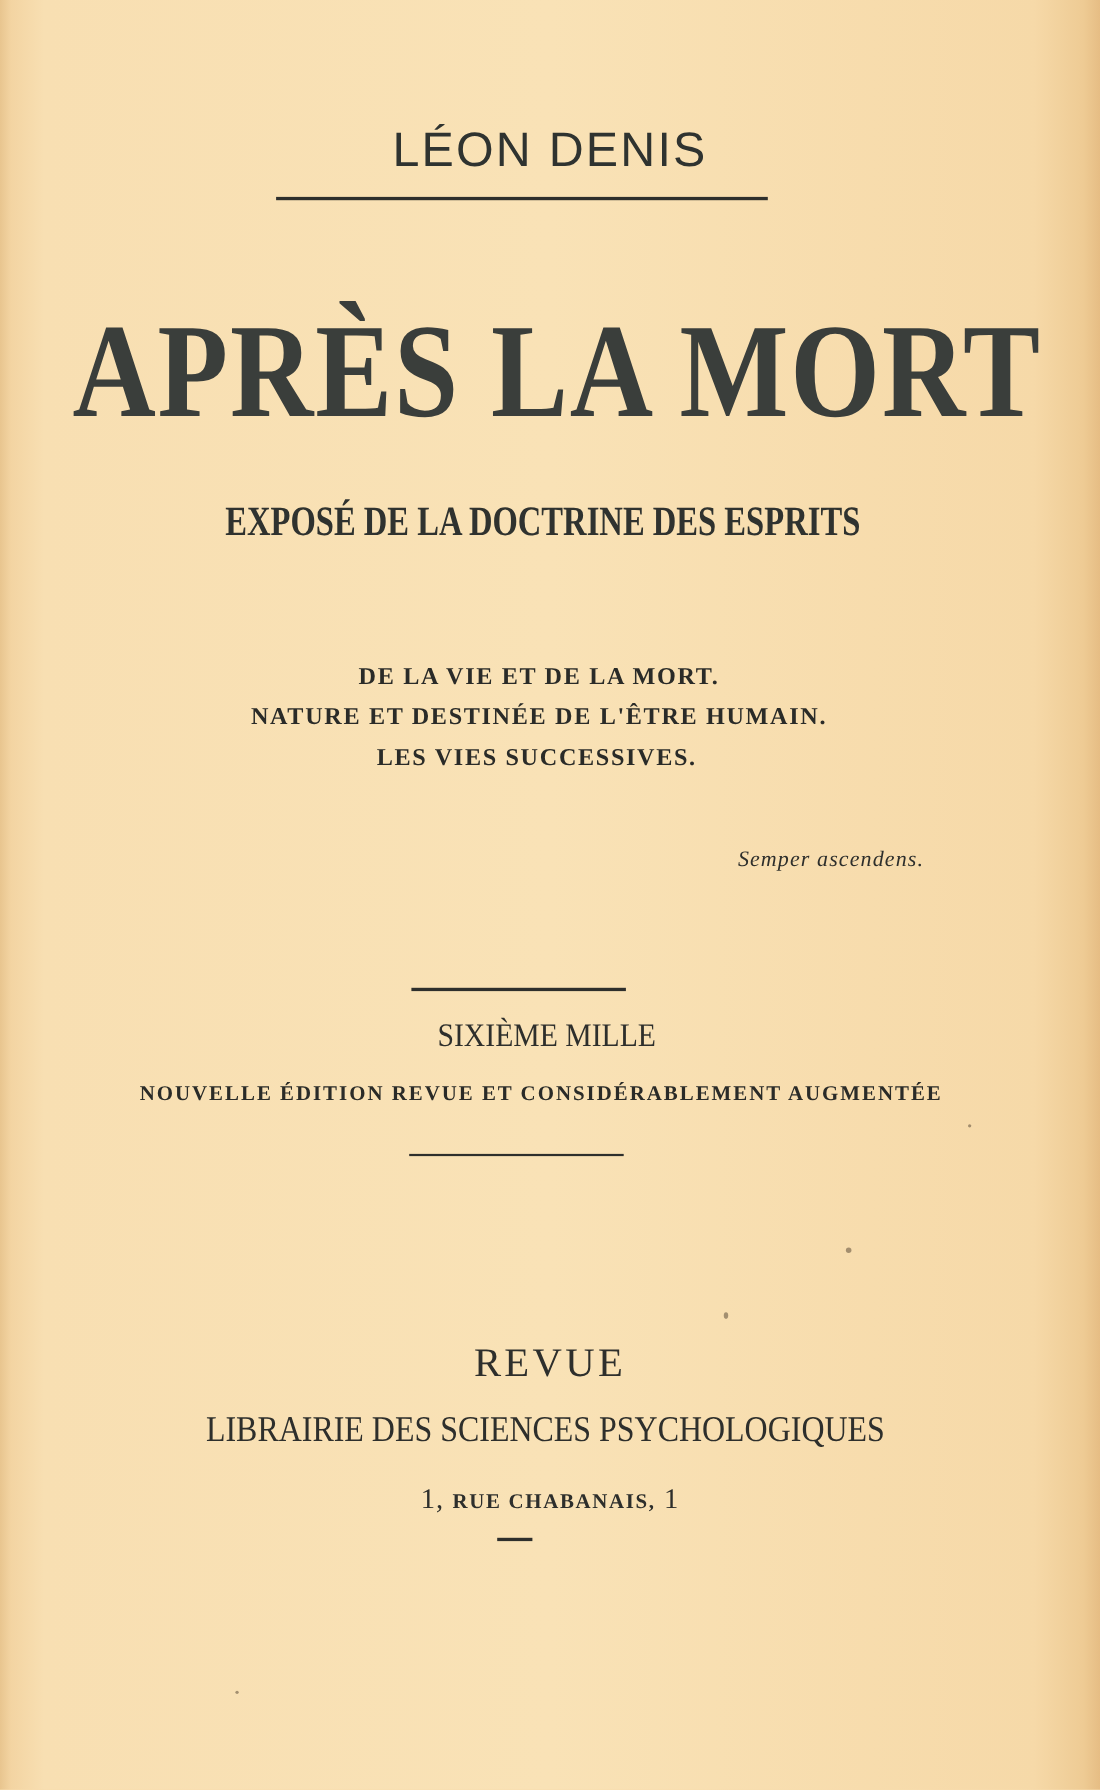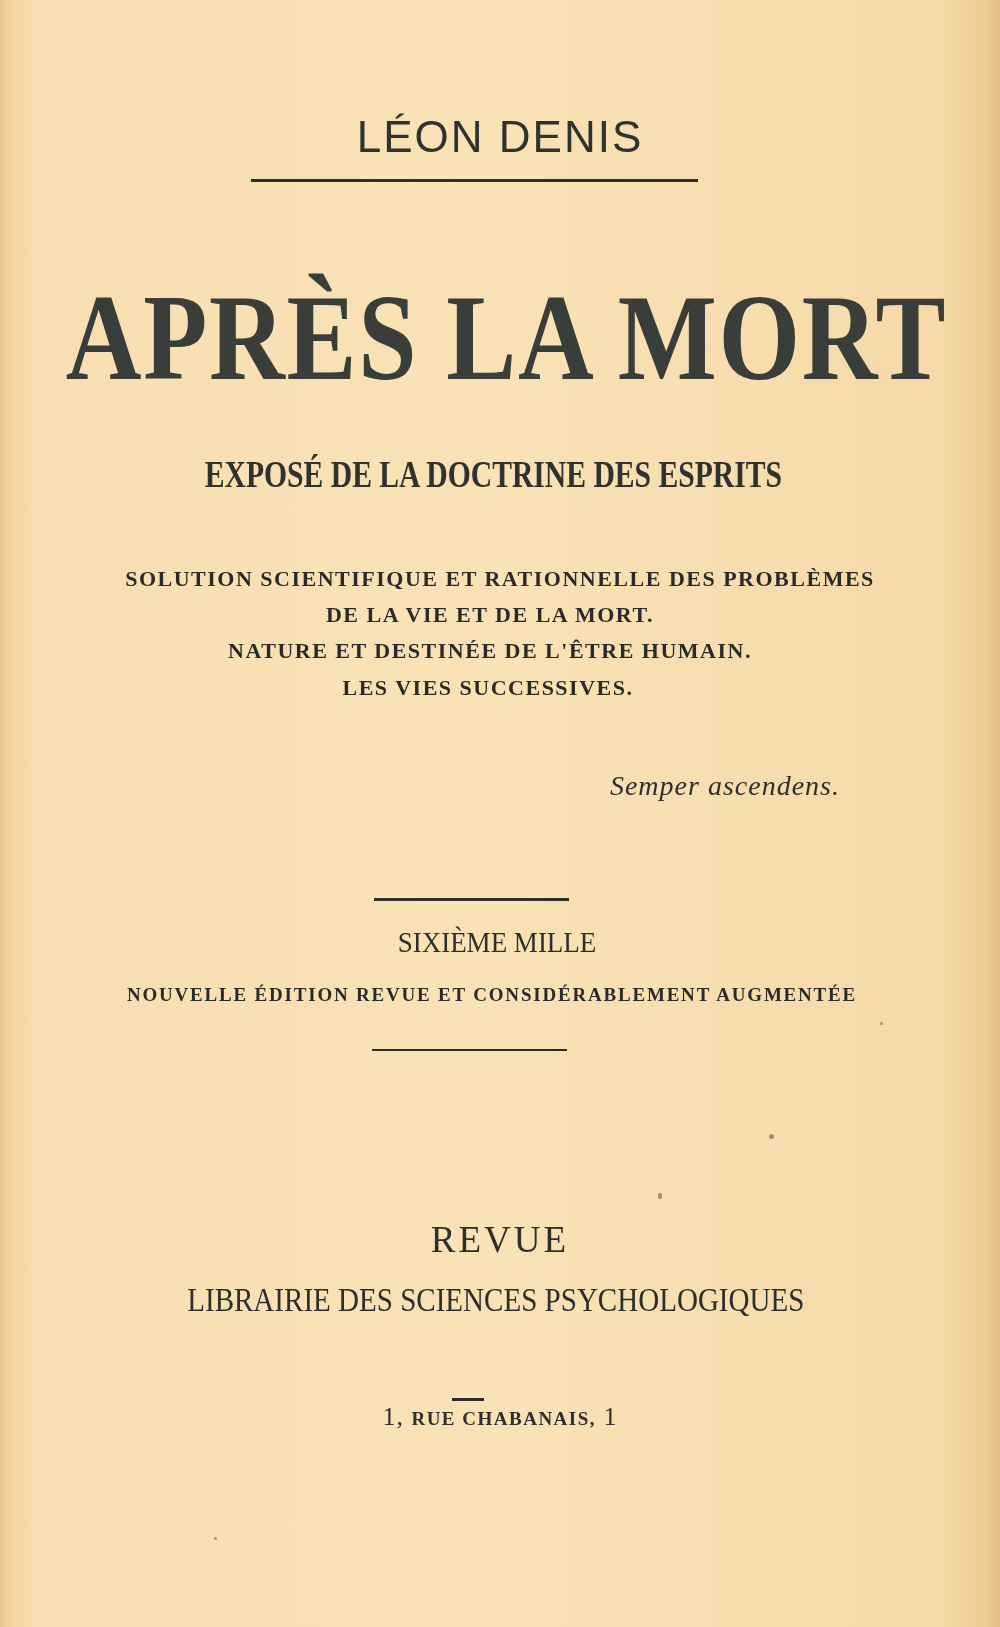--- a/index.html
+++ b/index.html
@@ -25,44 +25,43 @@
       font-size: 122px; letter-spacing: 2px; color: #3a3e3b;
       transform: scaleX(0.86); transform-origin: 470px 0; left: 0;
     }
     .subtitle {
       top: 452px; font-size: 38px; font-weight: bold; color: #2f322f;
       transform: scaleX(0.78); transform-origin: 470px 0;
     }
     .desc { font-size: 22px; font-weight: bold; letter-spacing: 1.5px; color: #2a2b28; }
     .motto {
       position: absolute; top: 770px; left: 600px; width: 240px; text-align: right;
-      font-style: italic; font-size: 28px; letter-spacing: 1px; color: #2e2f2c;
+      font-style: italic; font-size: 20px; letter-spacing: 1px; color: #2e2f2c;
     }
     .mille { top: 925px; font-size: 30px; color: #2e2f2c; transform: scaleX(0.9); transform-origin: 470px 0; }
     .edition { top: 984px; font-size: 19px; font-weight: bold; letter-spacing: 1.8px; color: #2a2b28; }
     .paris { top: 1218px; font-size: 37px; letter-spacing: 3px; color: #2e2f2c; }
     .publisher { top: 1282px; font-size: 33px; color: #2e2f2c; transform: scaleX(0.88); transform-origin: 465px 0; }
-    .address { top: 1402px; font-size: 26px; color: #2e2f2c; letter-spacing: 1px; }
+    .address { top: 1348px; font-size: 26px; color: #2e2f2c; letter-spacing: 1px; }
     .address .sc { font-size: 19px; font-weight: bold; letter-spacing: 1.5px; }
     .year { top: 1420px; font-size: 29px; color: #2e2f2c; letter-spacing: 1px; }
     .speck { position: absolute; background: #6b5a44; border-radius: 50%; opacity: 0.6; }
   </style>
 </head>
 <body>
 
 <div class="page">
 
   <div class="abs author">LÉON DENIS</div>
   <div class="rule" style="top:179px; left:251px; width:447px; height:3px;"></div>
 
   <div class="abs title">APRÈS LA MORT</div>
 
   <div class="abs subtitle">EXPOSÉ DE LA DOCTRINE DES ESPRITS</div>
 
-  <div class="abs desc" style="top:566px;">SOLUTION SCIENTIFIQUE ET RATIONNELLE DES PROBLÈMES</div>
   <div class="abs desc" style="top:602px; left:-10px;">DE LA VIE ET DE LA MORT.</div>
   <div class="abs desc" style="top:638px; left:-10px;">NATURE ET DESTINÉE DE L'ÊTRE HUMAIN.</div>
   <div class="abs desc" style="top:675px; left:-12px;">LES VIES SUCCESSIVES.</div>
 
   <div class="motto">Semper ascendens.</div>
 
   <div class="rule" style="top:898px; left:374px; width:195px; height:3px;"></div>
   <div class="abs mille">SIXIÈME MILLE</div>
   <div class="abs edition" style="left:-8px;">NOUVELLE ÉDITION REVUE ET CONSIDÉRABLEMENT AUGMENTÉE</div>
   <div class="rule" style="top:1049px; left:372px; width:195px; height:2px;"></div>

